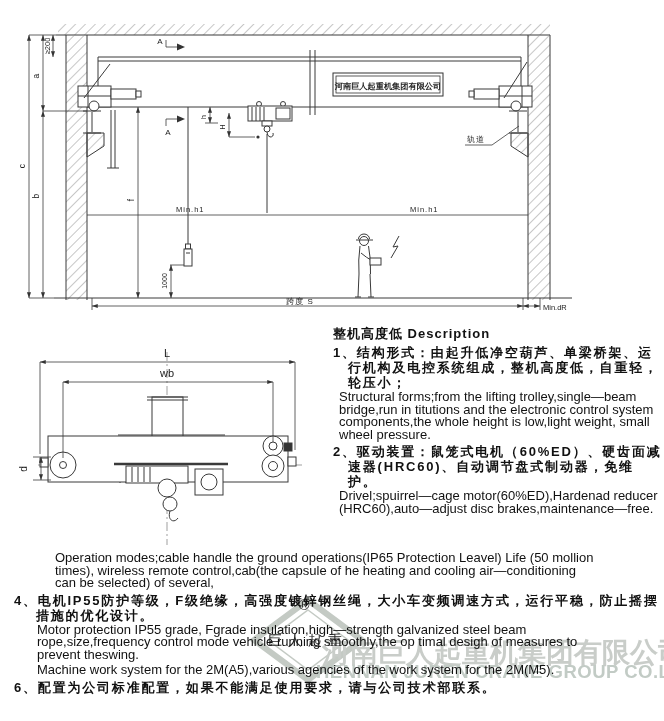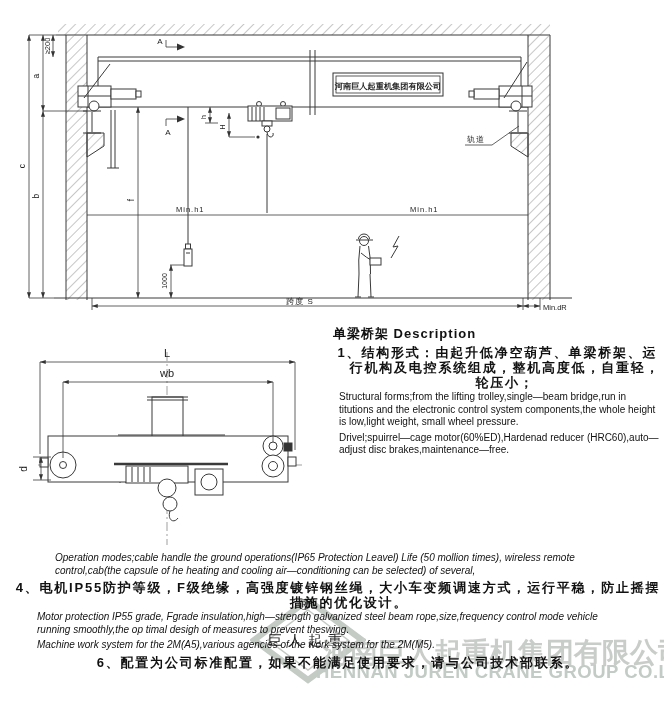--- a/index.html
+++ b/index.html
@@ -13,25 +13,25 @@
   .wm-en{position:absolute;left:316px;top:661px;font-size:18.5px;font-weight:bold;
          color:#c2cbc5;white-space:nowrap;letter-spacing:.5px;}
   
   .draw{position:absolute;z-index:1;}
   svg text{font-family:"Liberation Sans","DejaVu Sans",sans-serif;fill:#222;}
   
   .desc-col{position:absolute;left:333px;top:325px;width:329px;z-index:2;}
   .desc-full{position:absolute;left:14px;top:552px;width:648px;z-index:2;}
   .ttl{font-size:13px;font-weight:bold;letter-spacing:1px;margin:0 0 2px 0;}
   .cn{font-size:13px;font-weight:bold;letter-spacing:1.8px;line-height:15px;
-      margin:0 0 1px 0;padding-left:15px;text-indent:-15px;text-align:center;}
-  .en{font-size:10px;font-weight:normal;letter-spacing:0;line-height:12.5px;
+      margin:0 0 1px 0;padding-left:15px;text-indent:-15px;}
+  .en{font-size:13px;font-weight:normal;letter-spacing:0;line-height:12.5px;
       margin:0 0 3px 6px;}
   .desc-full .cn{padding-left:22px;text-indent:-22px;margin-top:2px;}
-  .desc-full .en{margin-left:23px;font-style:italic;}
+  .desc-full .en{margin-left:23px;}
   .en.op{margin-left:41px;max-width:545px;}
   .en.w4{max-width:575px;}
   .en.w6{max-width:565px;}
 </style>
 </head>
 <body>
 
 <div class="page">
 
   <div class="wm">
@@ -244,23 +244,24 @@
       <line x1="31" y1="119" x2="31" y2="142" marker-start="url(#arr)" marker-end="url(#arr)"></line>
       <line x1="23" y1="119" x2="41" y2="119"></line>
         <line x1="23" y1="142" x2="41" y2="142"></line>
     </g>
     <text x="157" y="19" font-size="11" text-anchor="middle">L</text>
     <text x="157" y="39" font-size="11" text-anchor="middle">wb</text>
     <text x="17" y="131" font-size="10" text-anchor="middle" transform="rotate(-90 17 131)">d</text>
   </svg>
 
   <div class="desc-col">
-    <p class="ttl">单梁桥架 Description</p>
+    <p class="ttl">整机高度低 Description</p>
     <p class="cn">1、结构形式：由起升低净空葫芦、单梁桥架、运行机构及电控系统组成，整机高度低，自重轻，轮压小；</p>
     <p class="en">Structural forms;from the lifting trolley,single—beam bridge,run in titutions and the electronic control system components,the whole height is low,light weight, small wheel pressure.</p>
+    <p class="cn">2、驱动装置：鼠笼式电机（60%ED）、硬齿面减速器(HRC60)、自动调节盘式制动器，免维护。</p>
     <p class="en">Drivel;spuirrel—cage motor(60%ED),Hardenad reducer (HRC60),auto—adjust disc brakes,maintenance—free.</p>
   </div>
 
   <div class="desc-full">
     <p class="en op">Operation modes;cable handle the ground operations(IP65 Protection Leavel) Life (50 mollion times), wireless remote control,cab(the capsule of he heating and cooling air—conditioning can be selected) of several,</p>
     <p class="cn">4、电机IP55防护等级，F级绝缘，高强度镀锌钢丝绳，大小车变频调速方式，运行平稳，防止摇摆措施的优化设计。</p>
     <p class="en w4">Motor protection IP55 grade, Fgrade insulation,high—strength galvanized steel beam rope,size,frequency control mode vehicle running smoothly,the op timal desigh of measures to prevent theswing.</p>
     <p class="en">Machine work system for the 2M(A5),various agencies of the work system for the 2M(M5).</p>
     <p class="cn">6、配置为公司标准配置，如果不能满足使用要求，请与公司技术部联系。</p>
   </div>

